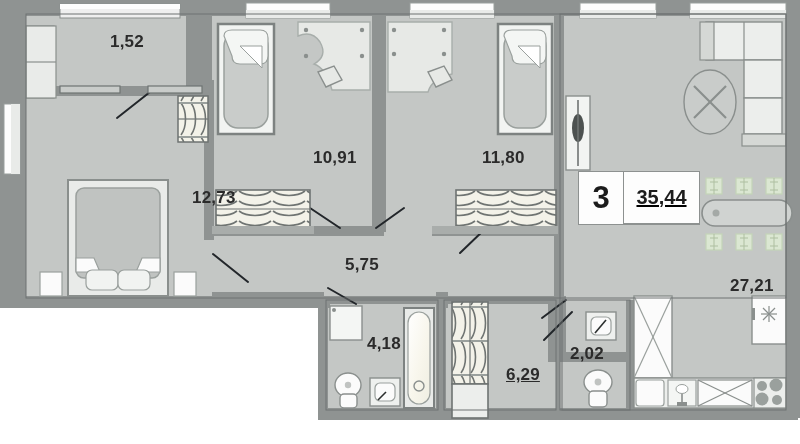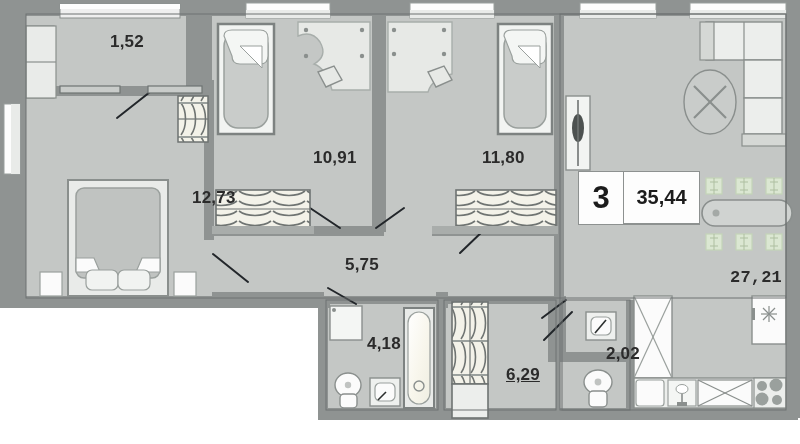--- a/index.html
+++ b/index.html
@@ -7,21 +7,21 @@
        font-family:"Liberation Sans","DejaVu Sans",sans-serif;}
   #plan{position:relative;width:800px;height:444px;background:#ec4899;}
   #plan svg{position:absolute;left:0;top:0;}
   .lbl{position:absolute;font-size:17px;font-weight:700;color:#2b2b2b;
        letter-spacing:.2px;white-space:nowrap;}
   
   #badge{position:absolute;left:578px;top:171px;width:120px;height:52px;
          background:#fdfdfd;border:1px solid #8d9190;display:flex;}
   #badge .rooms{width:44px;display:flex;align-items:center;justify-content:center;
          font-size:31px;font-weight:700;color:#1c1c1c;border-right:1px solid #8d9190;}
-  #badge .areas{flex:1;display:flex;flex-direction:row;}
+  #badge .areas{flex:1;display:flex;flex-direction:row;text-decoration:underline;}
   #badge .areas div{flex:1;display:flex;align-items:center;justify-content:center;
          font-size:20px;font-weight:700;color:#1c1c1c;}
   #badge .areas div:first-child{border-bottom:1px solid #8d9190;}
 </style>
 </head>
 <body>
 
 <div id="plan">
 
 <svg width="800" height="444" viewBox="0 0 800 444">
@@ -338,22 +338,22 @@
 
 </svg>
 
 <div class="lbl" style="left:110px;top:32px;">1,52</div>
 <div class="lbl" style="left:160px;top:188px;padding-left:32px;">12,73</div>
 <div class="lbl" style="left:313px;top:148px;text-align:center;">10,91</div>
 <div class="lbl" style="left:482px;top:148px;">11,80</div>
 <div class="lbl" style="left:345px;top:255px;">5,75</div>
 <div class="lbl" style="left:367px;top:334px;">4,18</div>
 <div class="lbl" style="left:506px;top:365px;text-decoration:underline;">6,29</div>
-<div class="lbl" style="left:570px;top:344px;margin-left:36px;">2,02</div>
-<div class="lbl" style="left:730px;top:268px;font-family:Liberation Mono, monospace;">27,21</div>
+<div class="lbl" style="left:570px;top:344px;">2,02</div>
+<div class="lbl" style="left:730px;top:276px;">27,21</div>
 
 <div id="badge">
   <div class="rooms">3</div>
   <div class="areas">
     <div>35,44</div>
   </div>
 </div>
 
 </div>
 

